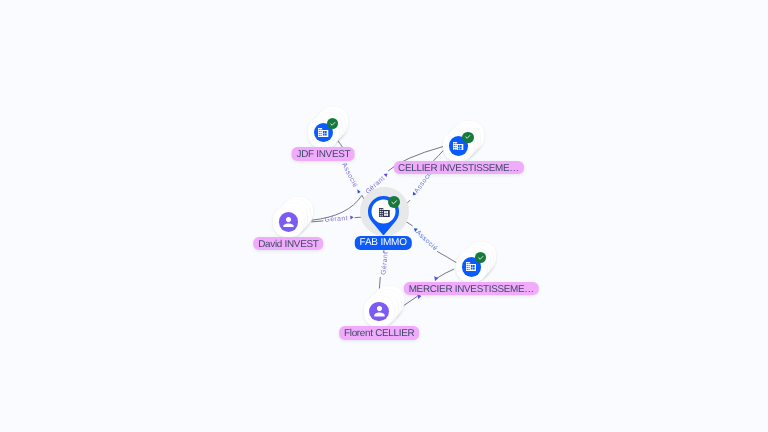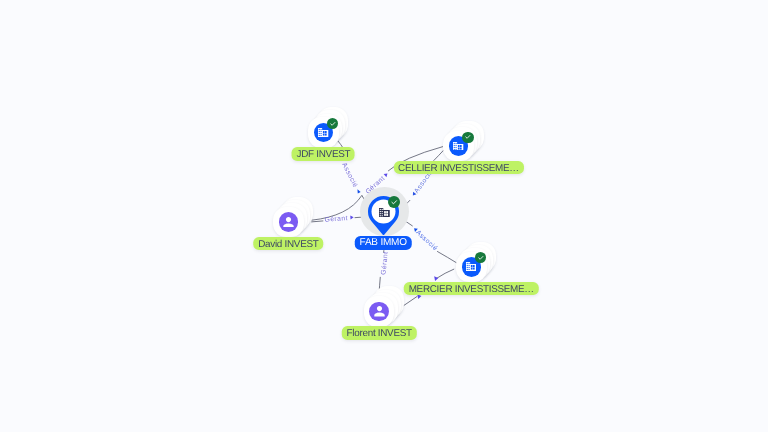--- a/index.html
+++ b/index.html
@@ -8,21 +8,21 @@
        -webkit-font-smoothing:antialiased;text-rendering:geometricPrecision;}
   #stage{position:relative;width:768px;height:432px;background:#fafbfe;}
   svg.layer{position:absolute;left:0;top:0;width:768px;height:432px;overflow:visible;}
   .node{position:absolute;width:0;height:0;}
   .card{position:absolute;width:30.4px;height:30.6px;border-radius:13.2px;background:#fff;
         box-shadow:0 1.1px 2.6px rgba(60,64,87,0.12);}
   .iconcircle{position:absolute;width:19.6px;height:19.6px;border-radius:50%;
         display:flex;align-items:center;justify-content:center;left:-9.8px;top:-9.8px;}
   .badge{position:absolute;width:11.1px;height:11.1px;border-radius:50%;background:#17793c;
         display:flex;align-items:center;justify-content:center;left:3.95px;top:-14.45px;}
-  .nlabel{position:absolute;background:#bef264;border-radius:5.6px;color:#3e4864;
+  .nlabel{position:absolute;background:#f0abfc;border-radius:5.6px;color:#3e4864;
         font-size:9.9px;letter-spacing:-0.28px;line-height:15.9px;height:13.6px;
         padding:0 4.6px;white-space:nowrap;box-sizing:content-box;
         box-shadow:0 1.3px 3.2px rgba(60,64,87,0.11);
         top:14.9px;left:0;transform:translateX(-50%);}
   .halo{position:absolute;border-radius:50%;background:#e6e8e9;
         width:49px;height:49px;left:-22.8px;top:-24.3px;}
   .pinwrap{position:absolute;left:-15.7px;top:-15.5px;}
   .selbox{position:absolute;background:#0b5afc;color:#fff;border-radius:5.6px;
         font-size:10px;letter-spacing:-0.2px;line-height:14.2px;height:14.2px;
         padding:0 4.6px;white-space:nowrap;
@@ -191,21 +191,21 @@
   <div class="node" style="left:379.2px;top:311.6px">
     <div class="card" style="left:-5.30px;top:-25.20px"></div>
     <div class="card" style="left:-8.60px;top:-21.90px"></div>
     <div class="card" style="left:-11.90px;top:-18.60px"></div>
     <div class="card" style="left:-15.20px;top:-15.30px"></div>
     <div class="iconcircle" style="background:#7b5bf2">
       <svg width="11.00" height="10.40" viewBox="4 4 16 16">
           <path fill="#fff" d="M12 12c2.21 0 4-1.79 4-4s-1.79-4-4-4-4 1.79-4 4 1.79 4 4 4zm0 2c-2.67 0-8 1.34-8 4v2h16v-2c0-2.66-5.33-4-8-4z"></path>
         </svg>
     </div>
-    <div class="nlabel">Florent INVEST</div>
+    <div class="nlabel">Florent CELLIER</div>
   </div>
 
   <div class="node" style="left:383.2px;top:211.2px">
     <div class="halo"></div>
     <div class="pinwrap">
       <svg width="31" height="39.8" viewBox="0 0 31 39.8">
         <path d="M3.631 25.469 A15.5 15.5 0 1 1 27.369 25.469 L15.5 39.6 Z" fill="#0b5afc"></path>
         <circle cx="15.5" cy="15.5" r="12.0" fill="#fff"></circle>
       </svg>
     </div>

